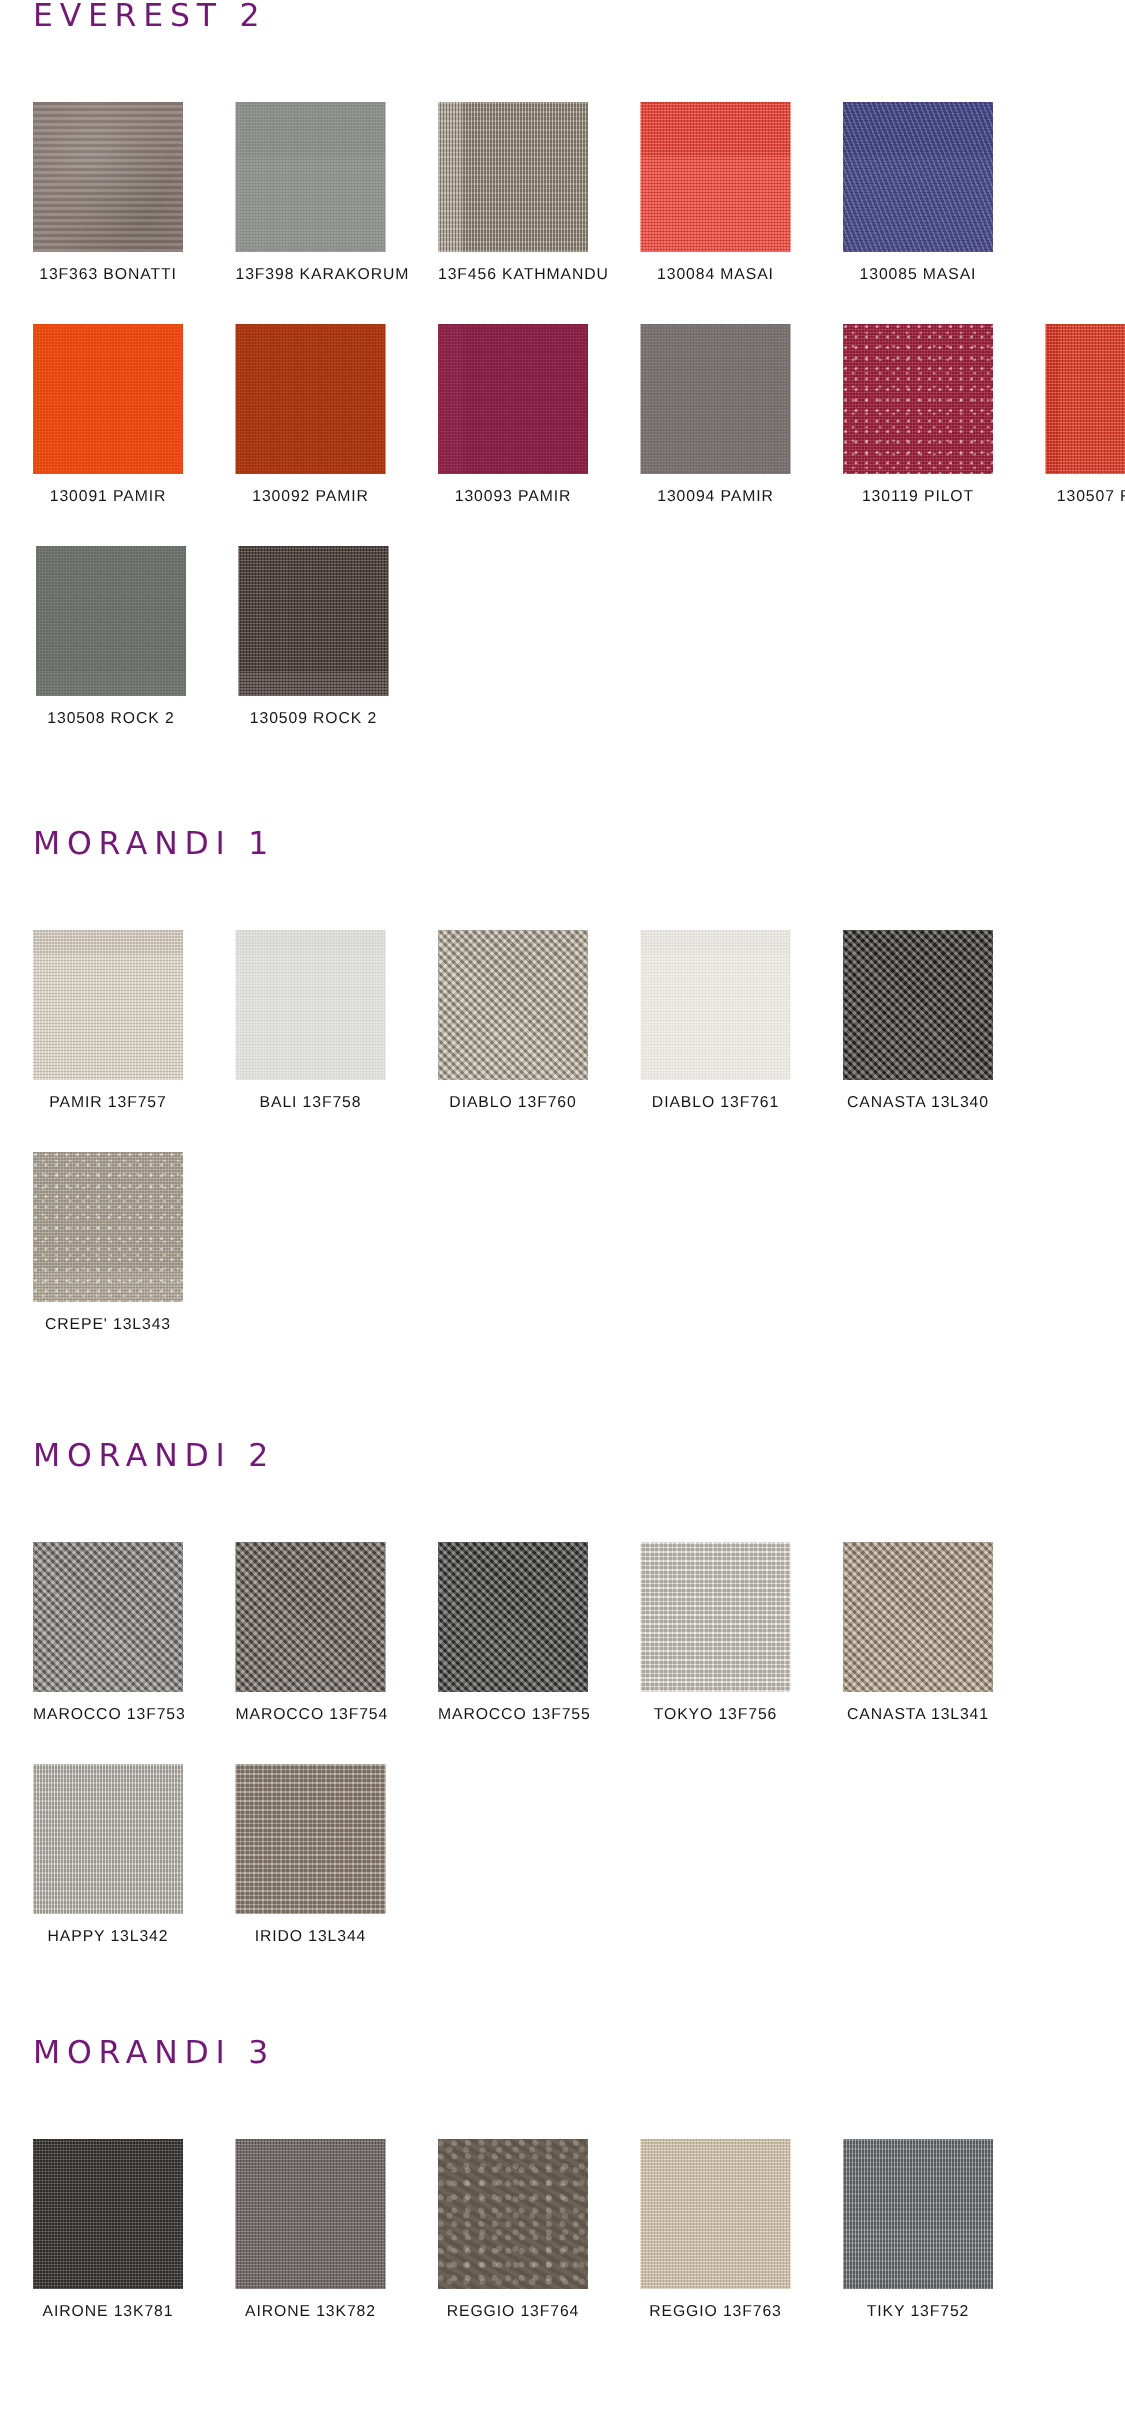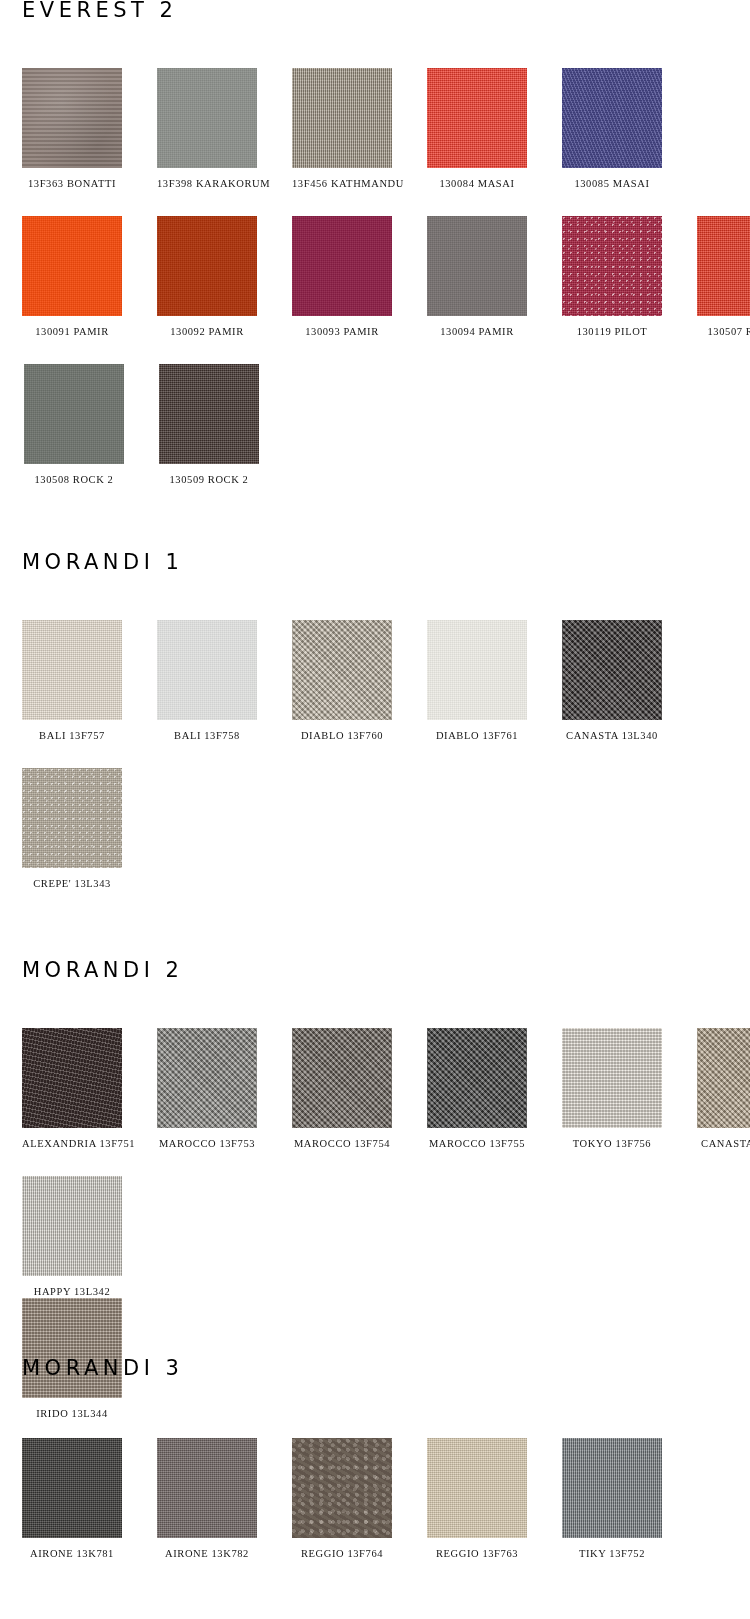--- a/index.html
+++ b/index.html
@@ -24,21 +24,21 @@
   }
 
   .section {
     position: relative;
   }
 
   .section-title {
     font-family: "DejaVu Sans", "Liberation Sans", sans-serif;
     font-size: 21px;
     letter-spacing: 4.5px;
-    color: #000000;
+    color: #701a75;
     font-weight: 400;
     margin: 0;
     padding: 0 0 0 22px;
     white-space: pre;
     line-height: 1;
   }
 
   .swatch-row {
     display: flex;
     padding-left: 22px;
@@ -58,21 +58,21 @@
     position: relative;
     overflow: hidden;
     display: block;
   }
   .swatch .tex {
     position: absolute;
     inset: 0;
   }
 
   .swatch-label {
-    font-family: Liberation Serif, serif;
+    font-family: Liberation Sans, sans-serif;
     font-size: 10.5px;
     letter-spacing: 0.6px;
     color: #161616;
     text-align: center;
     width: 100px;
     margin-top: 10px;
     white-space: nowrap;
     line-height: 1.1;
   }
 
@@ -229,21 +229,21 @@
         </div>
       </div>
       <div class="section" style="position: absolute; left: 0px; right: 0px; top: 552px;">
         <div class="section-title">MORANDI 1</div>
         <div style="position: relative; margin-top: 47px;">
           <div class="swatch-row" style="position: absolute; top: 0px; left: 0px;">
             <div class="swatch-cell">
               <div class="swatch" style="background-color: rgb(230, 221, 207);">
                 <div class="tex tex-weave"></div>
               </div>
-              <div class="swatch-label">BALI 13F757</div>
+              <div class="swatch-label">PAMIR 13F757</div>
             </div>
             <div class="swatch-cell">
               <div class="swatch" style="background-color: rgb(226, 227, 225);">
                 <div class="tex tex-flat"></div>
               </div>
               <div class="swatch-label">BALI 13F758</div>
             </div>
             <div class="swatch-cell">
               <div class="swatch" style="background-color: rgb(195, 185, 168);">
                 <div class="tex tex-basket"></div>
@@ -271,26 +271,20 @@
               <div class="swatch-label">CREPE' 13L343</div>
             </div>
           </div>
         </div>
       </div>
       <div class="section" style="position: absolute; left: 0px; right: 0px; top: 960px;">
         <div class="section-title">MORANDI 2</div>
         <div style="position: relative; margin-top: 47px;">
           <div class="swatch-row" style="position: absolute; top: 0px; left: 0px;">
             <div class="swatch-cell">
-              <div class="swatch" style="background-color: rgb(61, 47, 45);">
-                <div class="tex tex-chenille"></div>
-              </div>
-              <div class="swatch-label">ALEXANDRIA 13F751</div>
-            </div>
-            <div class="swatch-cell">
               <div class="swatch" style="background-color: rgb(139, 138, 133);">
                 <div class="tex tex-basket"></div>
               </div>
               <div class="swatch-label">MAROCCO 13F753</div>
             </div>
             <div class="swatch-cell">
               <div class="swatch" style="background-color: rgb(108, 100, 92);">
                 <div class="tex tex-basket"></div>
               </div>
               <div class="swatch-label">MAROCCO 13F754</div>
@@ -307,40 +301,40 @@
               </div>
               <div class="swatch-label">TOKYO 13F756</div>
             </div>
             <div class="swatch-cell">
               <div class="swatch" style="background-color: rgb(184, 167, 142);">
                 <div class="tex tex-basket"></div>
               </div>
               <div class="swatch-label">CANASTA 13L341</div>
             </div>
           </div>
-          <div class="swatch-row" style="position: absolute; top: 148px; left: 0px; flex-direction: column;">
+          <div class="swatch-row" style="position: absolute; top: 148px; left: 0px;">
             <div class="swatch-cell">
               <div class="swatch" style="background-color: rgb(217, 214, 206);">
                 <div class="tex tex-melange"></div>
               </div>
               <div class="swatch-label">HAPPY 13L342</div>
             </div>
             <div class="swatch-cell">
               <div class="swatch" style="background-color: rgb(165, 149, 133);">
                 <div class="tex tex-coarse"></div>
               </div>
               <div class="swatch-label">IRIDO 13L344</div>
             </div>
           </div>
         </div>
       </div>
       <div class="section" style="position: absolute; left: 0px; right: 0px; top: 1358px;">
         <div class="section-title">MORANDI 3</div>
         <div style="position: relative; margin-top: 47px;">
-          <div class="swatch-row" style="position: absolute; top: 12px; left: 0px; align-items: center;">
+          <div class="swatch-row" style="position: absolute; top: 0px; left: 0px; align-items: center;">
             <div class="swatch-cell">
               <div class="swatch" style="background-color: rgb(55, 54, 52);">
                 <div class="tex tex-weave"></div>
               </div>
               <div class="swatch-label">AIRONE 13K781</div>
             </div>
             <div class="swatch-cell">
               <div class="swatch" style="background-color: rgb(108, 98, 96);">
                 <div class="tex tex-weave"></div>
               </div>

